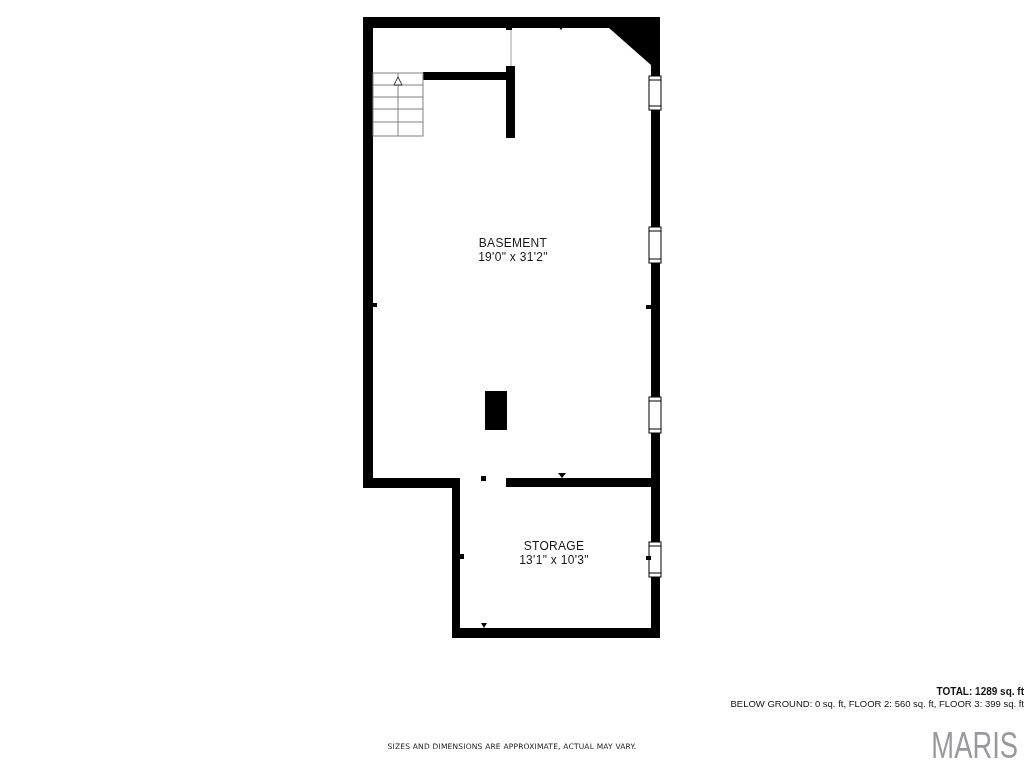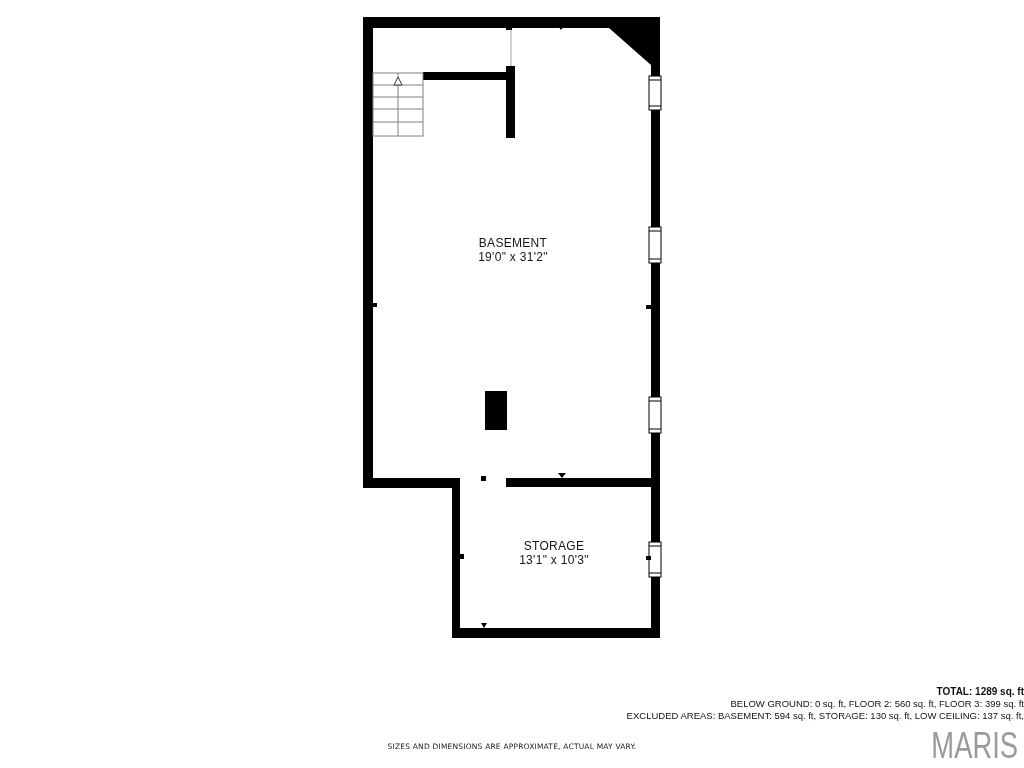--- a/index.html
+++ b/index.html
@@ -133,20 +133,19 @@
 
     <text x="513" y="247" text-anchor="middle">BASEMENT</text>
     <text x="513" y="261" text-anchor="middle">19'0" x 31'2"</text>
     <text x="554" y="550" text-anchor="middle">STORAGE</text>
     <text x="554" y="564" text-anchor="middle">13'1" x 10'3"</text>
   </svg>
 
   <div class="summary">
     <div class="total-line">TOTAL: 1289 sq. ft</div>
     <div>BELOW GROUND: 0 sq. ft, FLOOR 2: 560 sq. ft, FLOOR 3: 399 sq. ft</div>
-    <div>EXCLUDED AREAS: BASEMENT: 594 sq. ft, STORAGE: 130 sq. ft, LOW CEILING: 137 sq. ft,</div>
   </div>
 
   <div class="disclaimer">SIZES AND DIMENSIONS ARE APPROXIMATE, ACTUAL MAY VARY.</div>
 
   <div class="watermark">MARIS</div>
 
 </div>
 
 </body></html>

